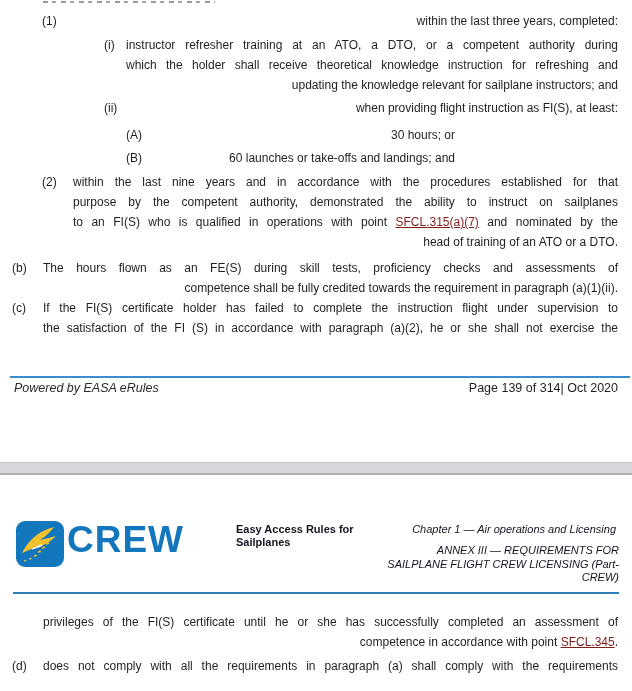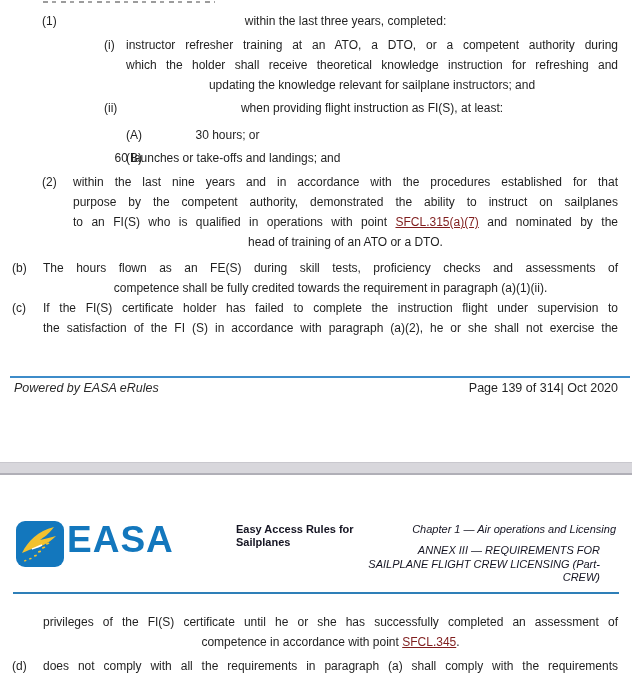--- a/index.html
+++ b/index.html
@@ -11,21 +11,21 @@
   }
   
   .row{position:absolute;left:0;width:632px;}
   .lbl{position:absolute;top:0;font-size:12px;line-height:20px;}
   .txt{position:relative;font-size:12px;line-height:20px;}
   .lblL1{left:12px;}  .txtL1{margin-left:43px;width:575px;}
   .lblL2{left:42px;}  .txtL2{margin-left:73px;width:545px;}
   .lblL3{left:104px;} .txtL3{margin-left:126px;width:492px;}
   .lblL4{left:126px;} .txtL4{width:455px;}
   .jl{text-align:justify;text-align-last:justify;}
-  .ll{text-align:center;}
+  .ll{text-align:right;}
   .line{display:block;}
   .link{color:#7f1d1d;text-decoration:underline;cursor:pointer;}
   
   .clip-line{
     position:absolute;top:1px;left:43px;width:172px;height:2px;
     background:repeating-linear-gradient(90deg,#4a4a4a 0 5px,transparent 5px 9px,#5a5a5a 9px 13px,transparent 13px 18px);
     opacity:.55;
   }
   
   .footer-rule{position:absolute;top:376px;left:10px;width:620px;height:2px;background:#3e8cc9;}
@@ -48,21 +48,21 @@
   }
   .hdr-center{
     position:absolute;top:523px;left:236px;width:170px;
     font-size:11px;font-weight:bold;line-height:13px;color:#141422;
   }
   .hdr-chapter{
     position:absolute;top:523px;right:16px;width:230px;text-align:right;
     font-size:11px;font-style:italic;line-height:13px;color:#141422;
   }
   .hdr-annex{
-    position:absolute;top:544px;right:32px;width:240px;text-align:right;
+    position:absolute;top:544px;right:13px;width:240px;text-align:right;
     font-size:11px;font-style:italic;line-height:13.5px;color:#141422;
   }
   .hdr-rule{position:absolute;top:592px;left:13px;width:606px;height:2px;background:#2e7fb8;}
 </style>
 </head>
 <body>
 
 <div class="screen">
 
   <div class="clip-line"></div>
@@ -136,21 +136,21 @@
       <g fill="#f2c12e">
         <rect x="24" y="24" width="3.4" height="1.6" rx="0.8" transform="rotate(-18 25 25)"></rect>
         <rect x="20" y="28" width="3.2" height="1.6" rx="0.8" transform="rotate(-18 21 29)"></rect>
         <rect x="16" y="32" width="3.0" height="1.6" rx="0.8" transform="rotate(-18 17 33)"></rect>
         <rect x="11" y="35" width="2.8" height="1.5" rx="0.75" transform="rotate(-18 12 36)"></rect>
         <rect x="6" y="37" width="2.6" height="1.5" rx="0.75" transform="rotate(-18 7 38)"></rect>
         <rect x="28" y="20" width="3.4" height="1.6" rx="0.8" transform="rotate(-18 29 21)"></rect>
       </g>
     </svg>
   </div>
-  <div class="logo-word">EASA</div>
+  <div class="logo-word">CREW</div>
 
   <div class="hdr-center">Easy Access Rules for Sailplanes</div>
   <div class="hdr-chapter">Chapter 1 — Air operations and Licensing</div>
   <div class="hdr-annex">
     <span class="line">ANNEX III — REQUIREMENTS FOR</span>
     <span class="line">SAILPLANE FLIGHT CREW LICENSING (Part-</span>
     <span class="line">CREW)</span>
   </div>
   <div class="hdr-rule"></div>
 

